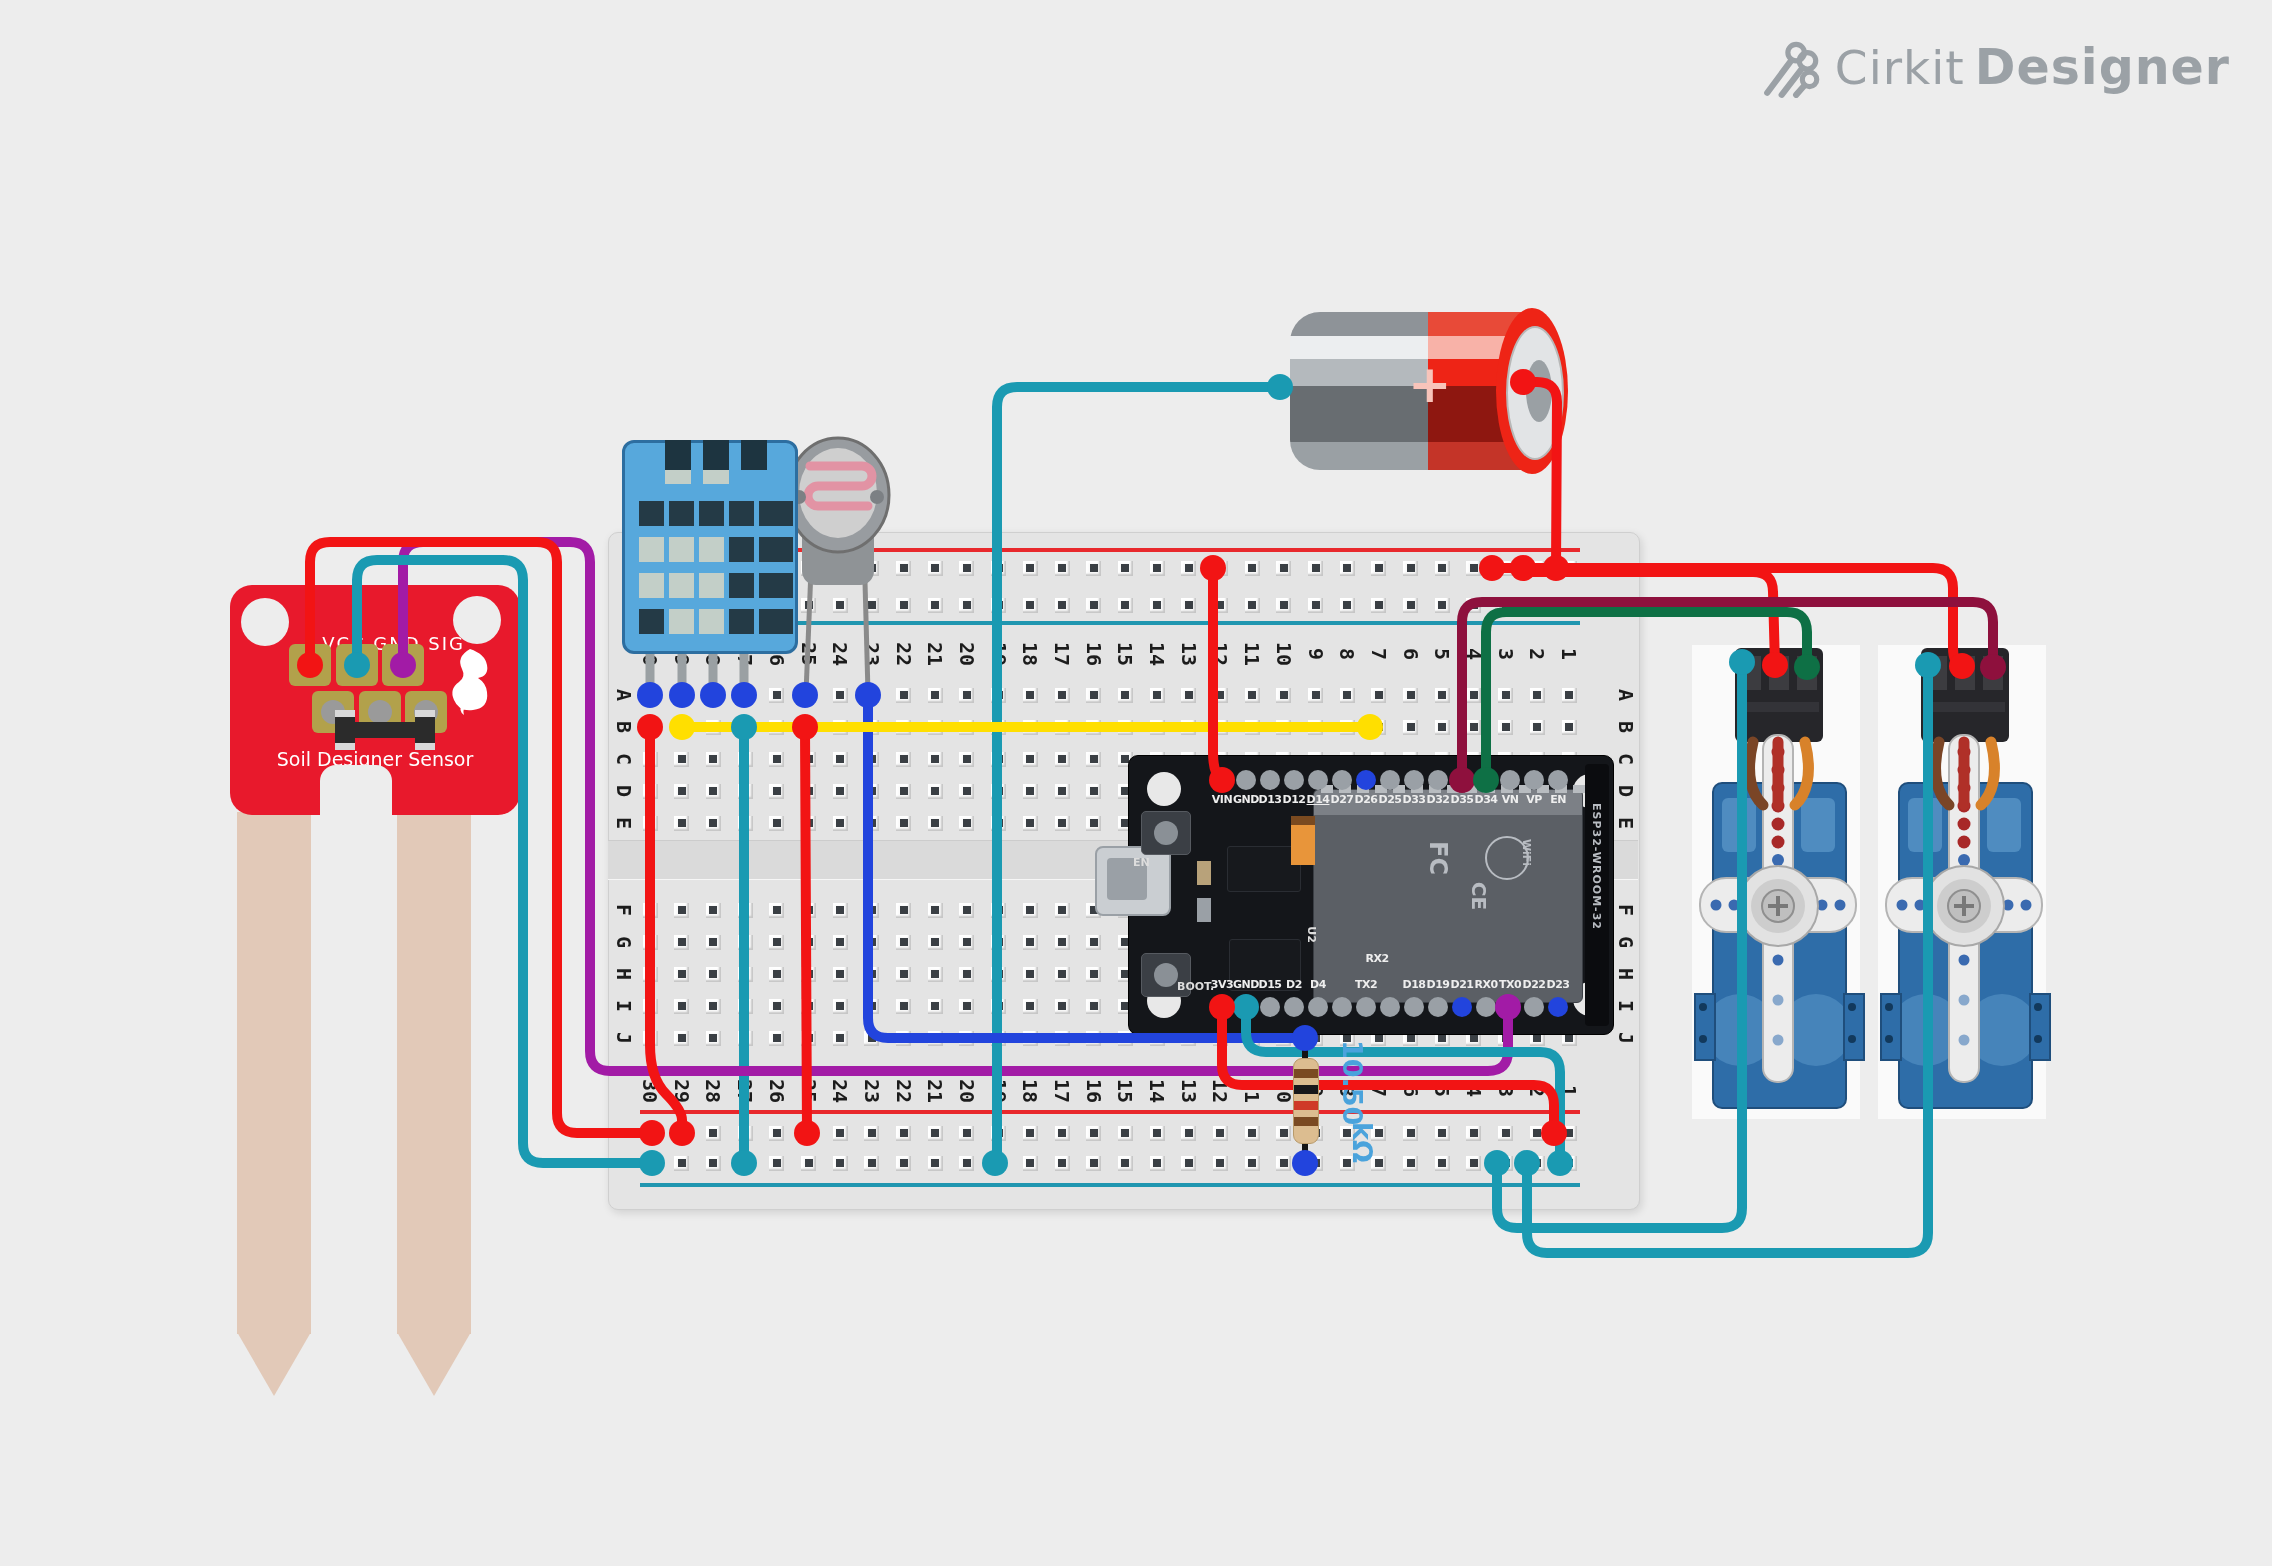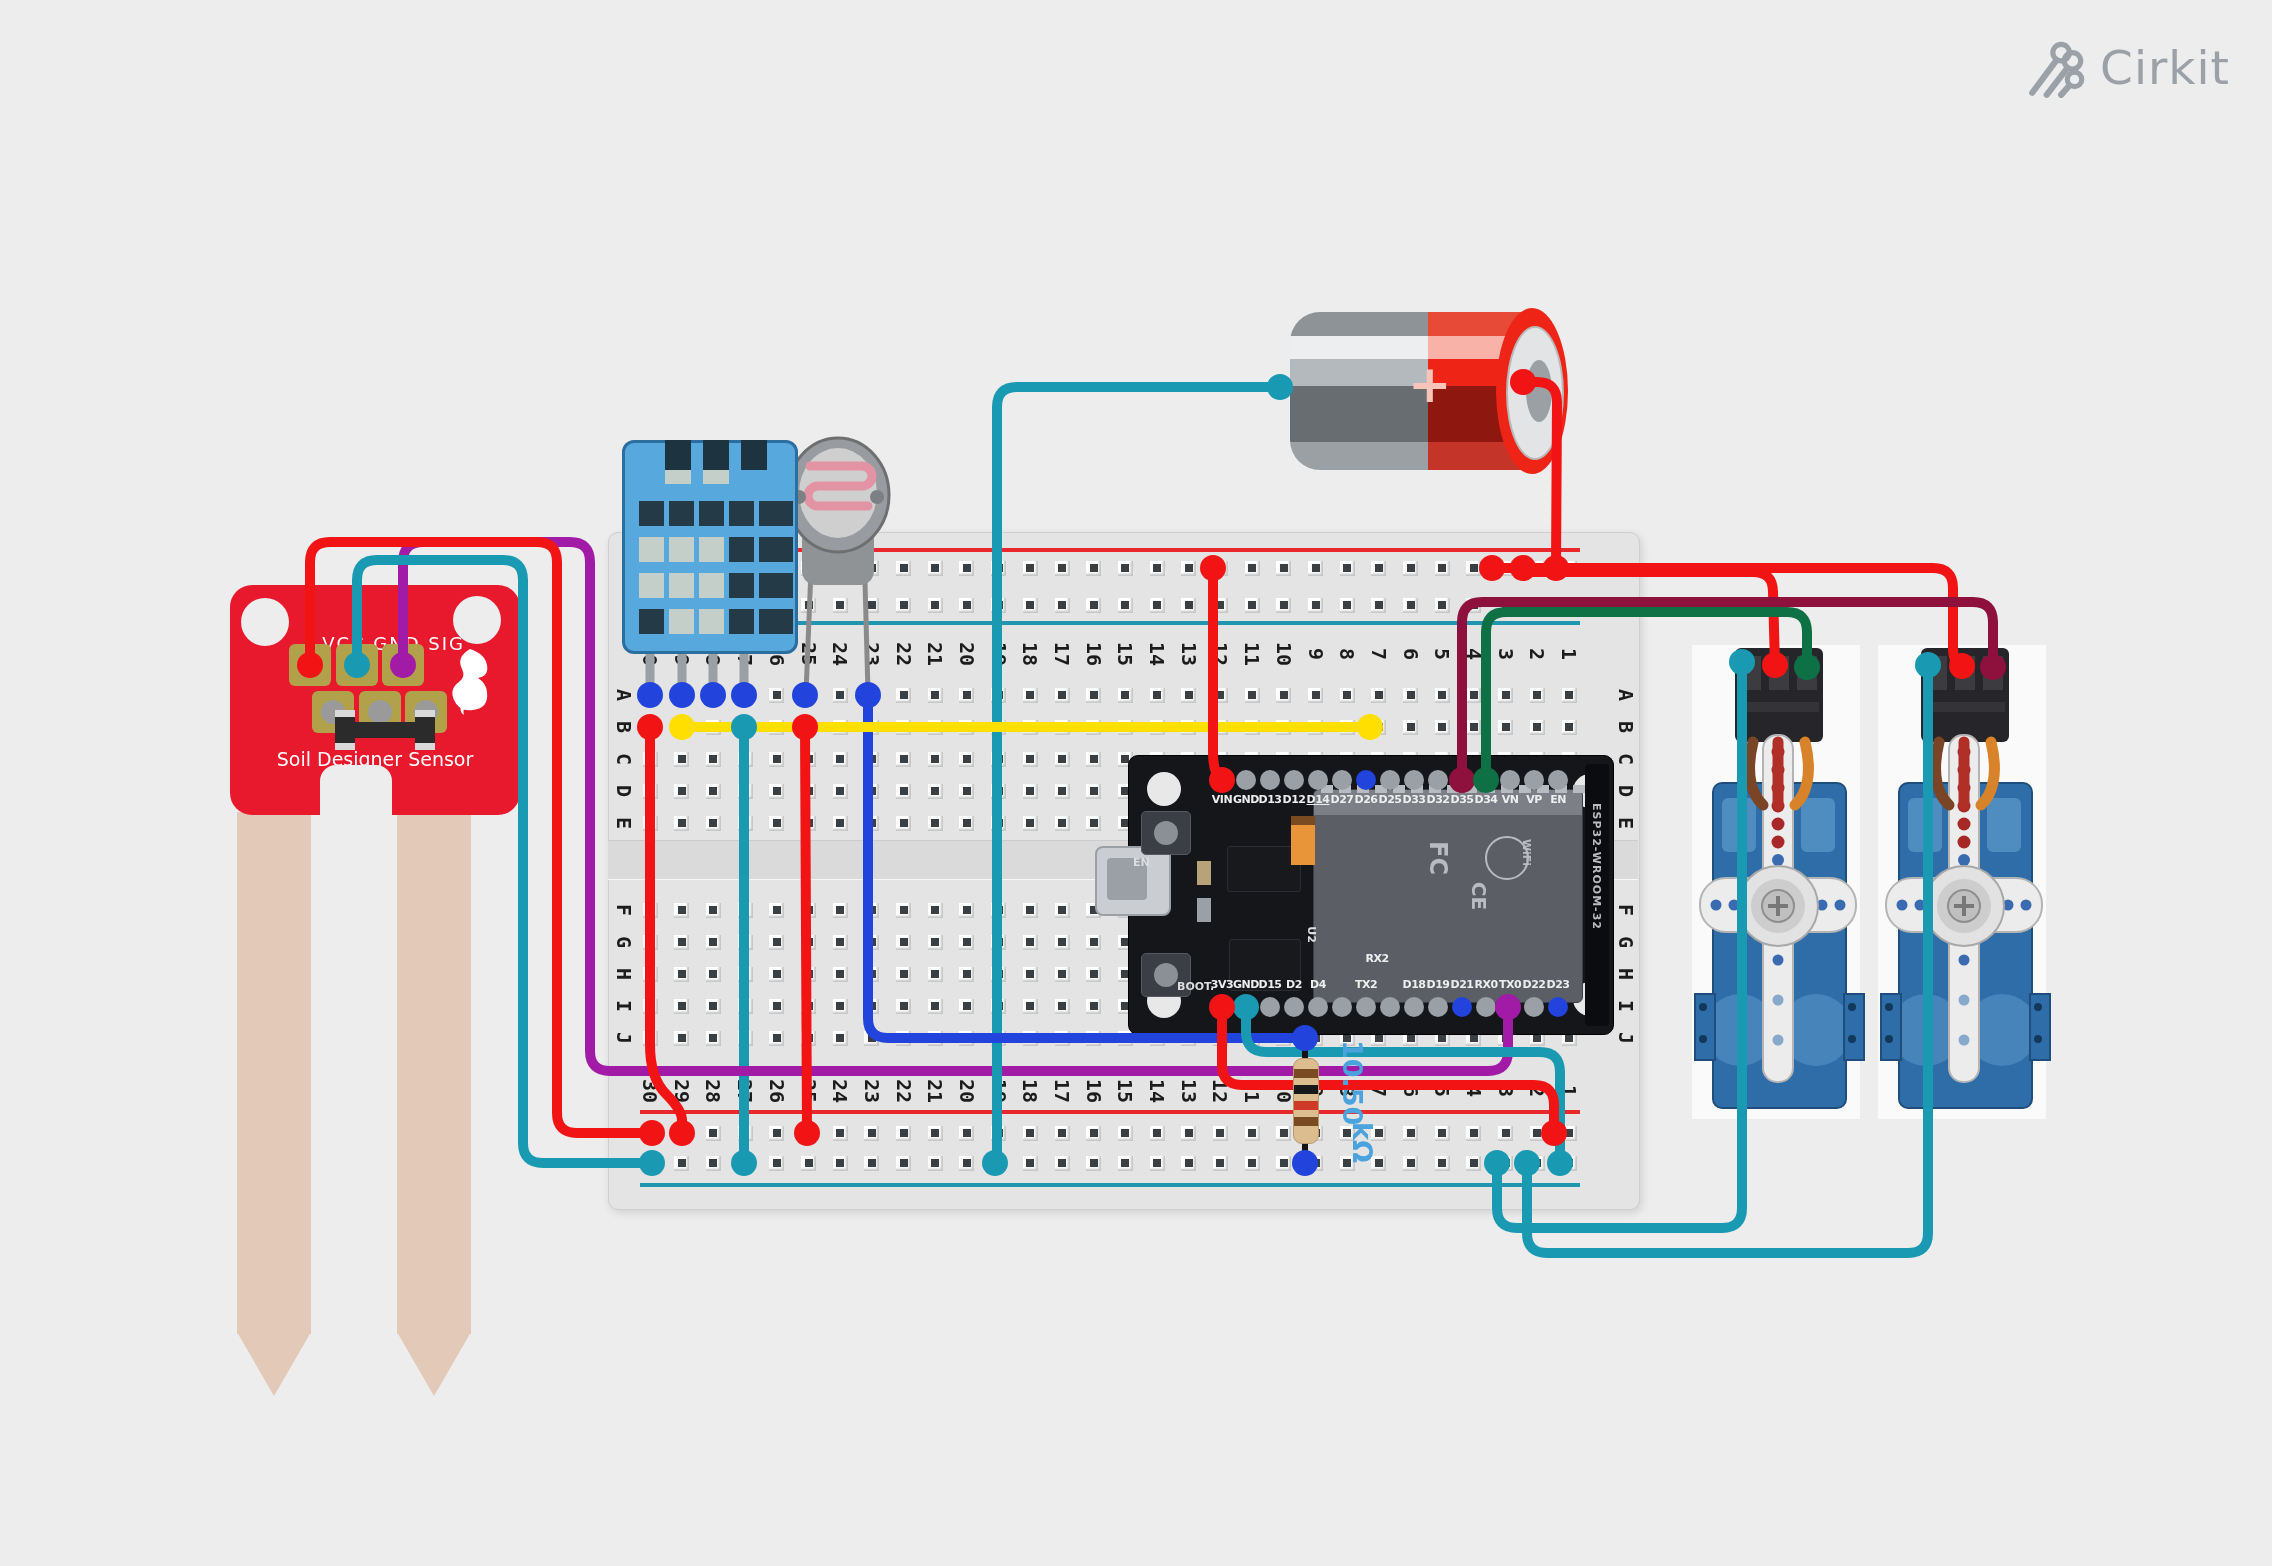--- a/index.html
+++ b/index.html
@@ -107,20 +107,21 @@
       <g stroke="#9ba1a6" fill="none" stroke-width="6" stroke-linecap="round">
         <line x1="8" y1="57" x2="31" y2="26"></line>
           <circle cx="36" cy="18" r="8" stroke-width="5"></circle>
         <line x1="22" y1="59" x2="42" y2="33"></line>
           <circle cx="47" cy="26" r="8" stroke-width="5"></circle>
         <line x1="36" y1="59" x2="44" y2="50"></line>
           <circle cx="49" cy="44" r="7" stroke-width="5"></circle>
       </g>
     </svg>
     <span class="brand">Cirkit</span>
+    <span class="product">Designer</span>
   </div>
 
   <div id="breadboard"></div>
   <div id="bb-center"></div>
   <div class="rail-line" style="left: 640px; top: 548px; width: 940px; background: rgb(232, 40, 44);"></div>
   <div class="rail-line" style="left: 640px; top: 621px; width: 940px; background: rgb(32, 150, 176);"></div>
   <div class="rail-line" style="left: 640px; top: 1110px; width: 940px; background: rgb(232, 40, 44);"></div>
   <div class="rail-line" style="left: 640px; top: 1183px; width: 940px; background: rgb(32, 150, 176);"></div>
   <div id="bb-generated">
       <div class="hole" style="left:642.5px;top:687.5px;"></div>

